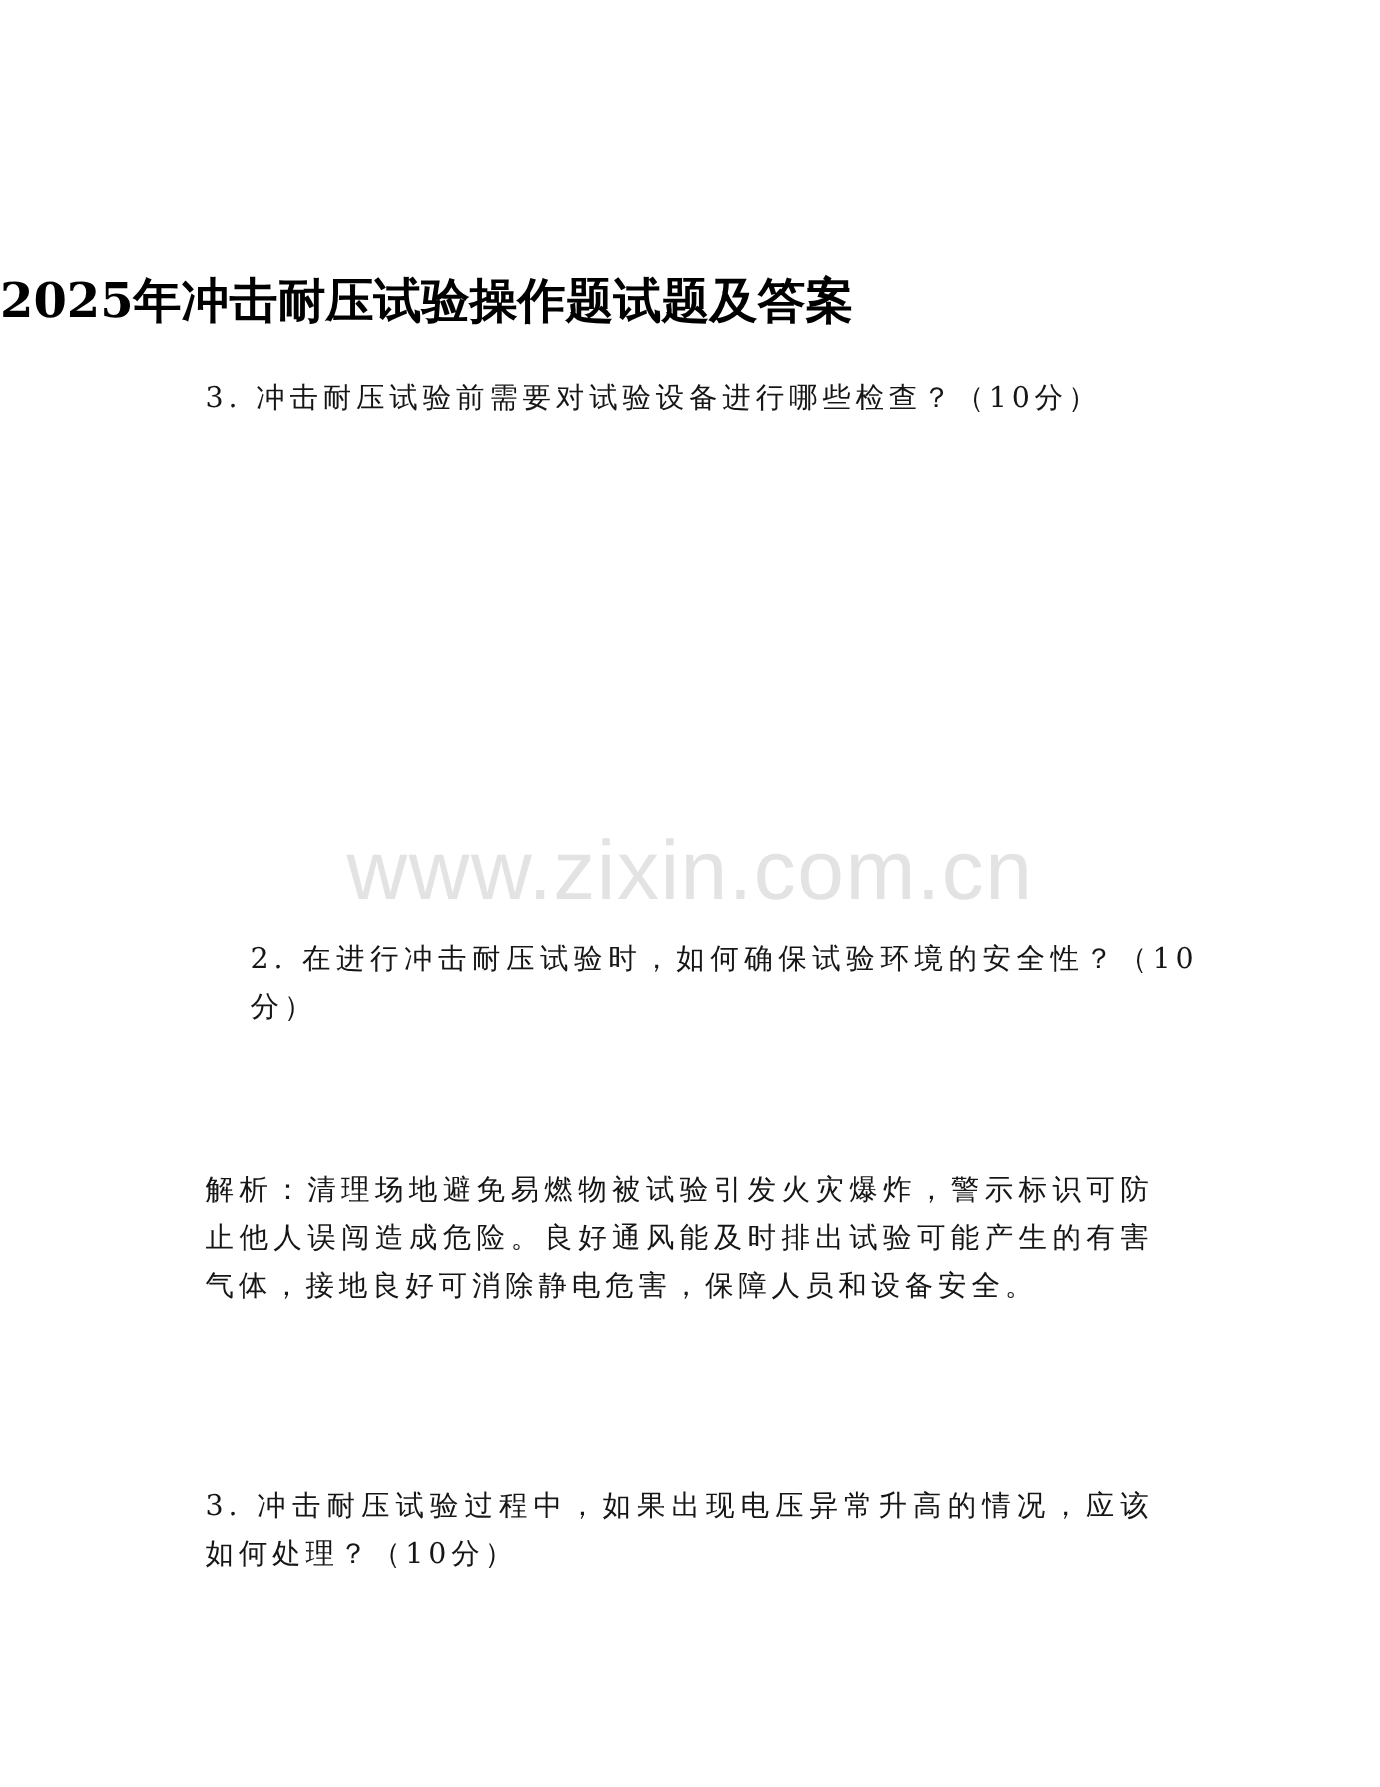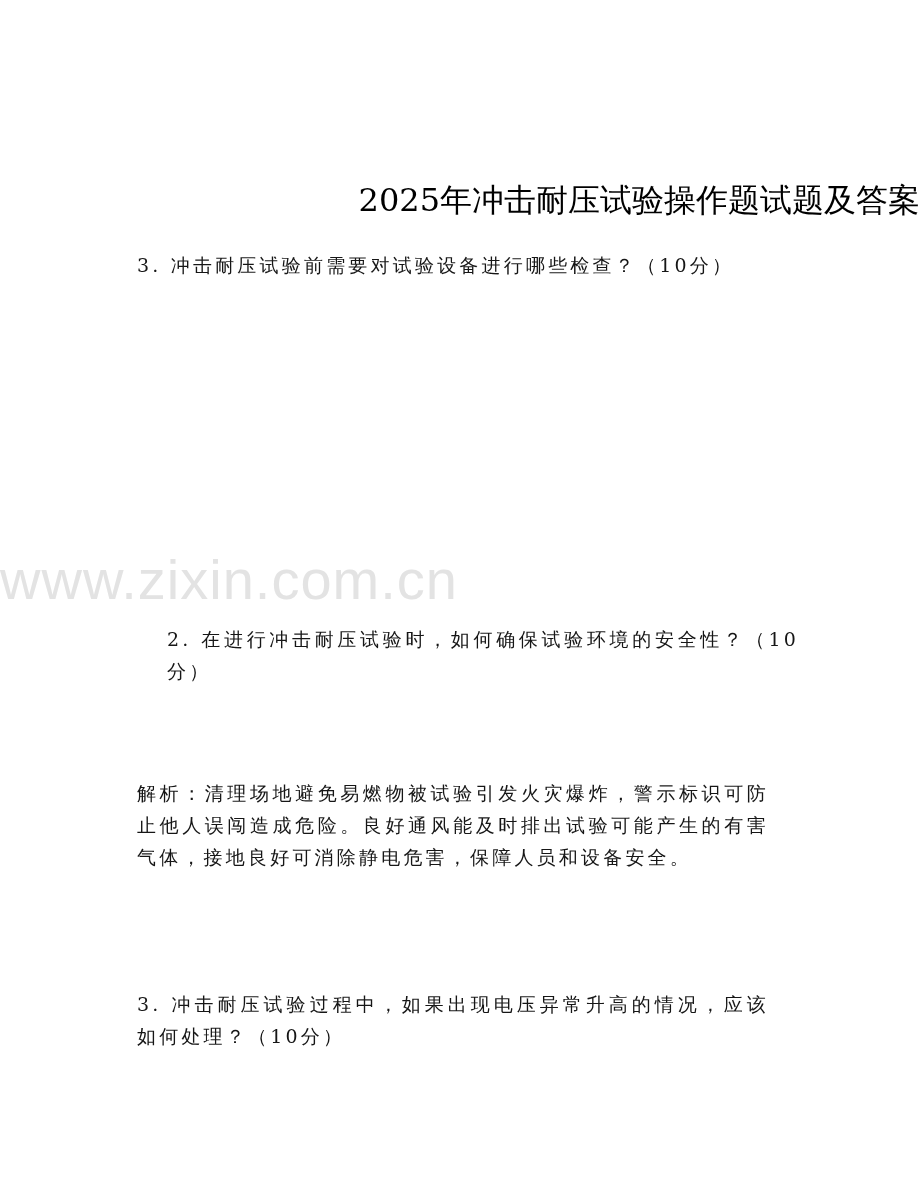--- a/index.html
+++ b/index.html
@@ -19,23 +19,23 @@
       position: absolute;
       left: 0; top: 0;
       width: 920px;
       height: 1191px;
     }
     .title {
       position: absolute;
       top: 153px;
       left: 0;
       width: 920px;
-      text-align: right;
+      text-align: left;
       font-family: "DejaVu Serif", "Liberation Serif", serif;
-      font-weight: normal;
+      font-weight: bold;
       font-size: 32px;
       line-height: 52px;
       letter-spacing: 0px;
       color: #000000;
     }
     .block {
       position: absolute;
       left: 137px;
       width: 632px;
       font-size: 19px;
@@ -44,20 +44,21 @@
       text-align: justify;
       color: #161616;
       margin: 0;
     }
     .q { }
     .watermark {
       position: absolute;
       top: 545px;
       left: 0;
       width: 920px;
+      text-align: center;
       font-family: "Liberation Sans", "DejaVu Sans", sans-serif;
       font-size: 56px;
       line-height: 70px;
       color: #e3e3e3;
       letter-spacing: 1px;
       pointer-events: none;
     }
   </style>
 </head>
 <body>

